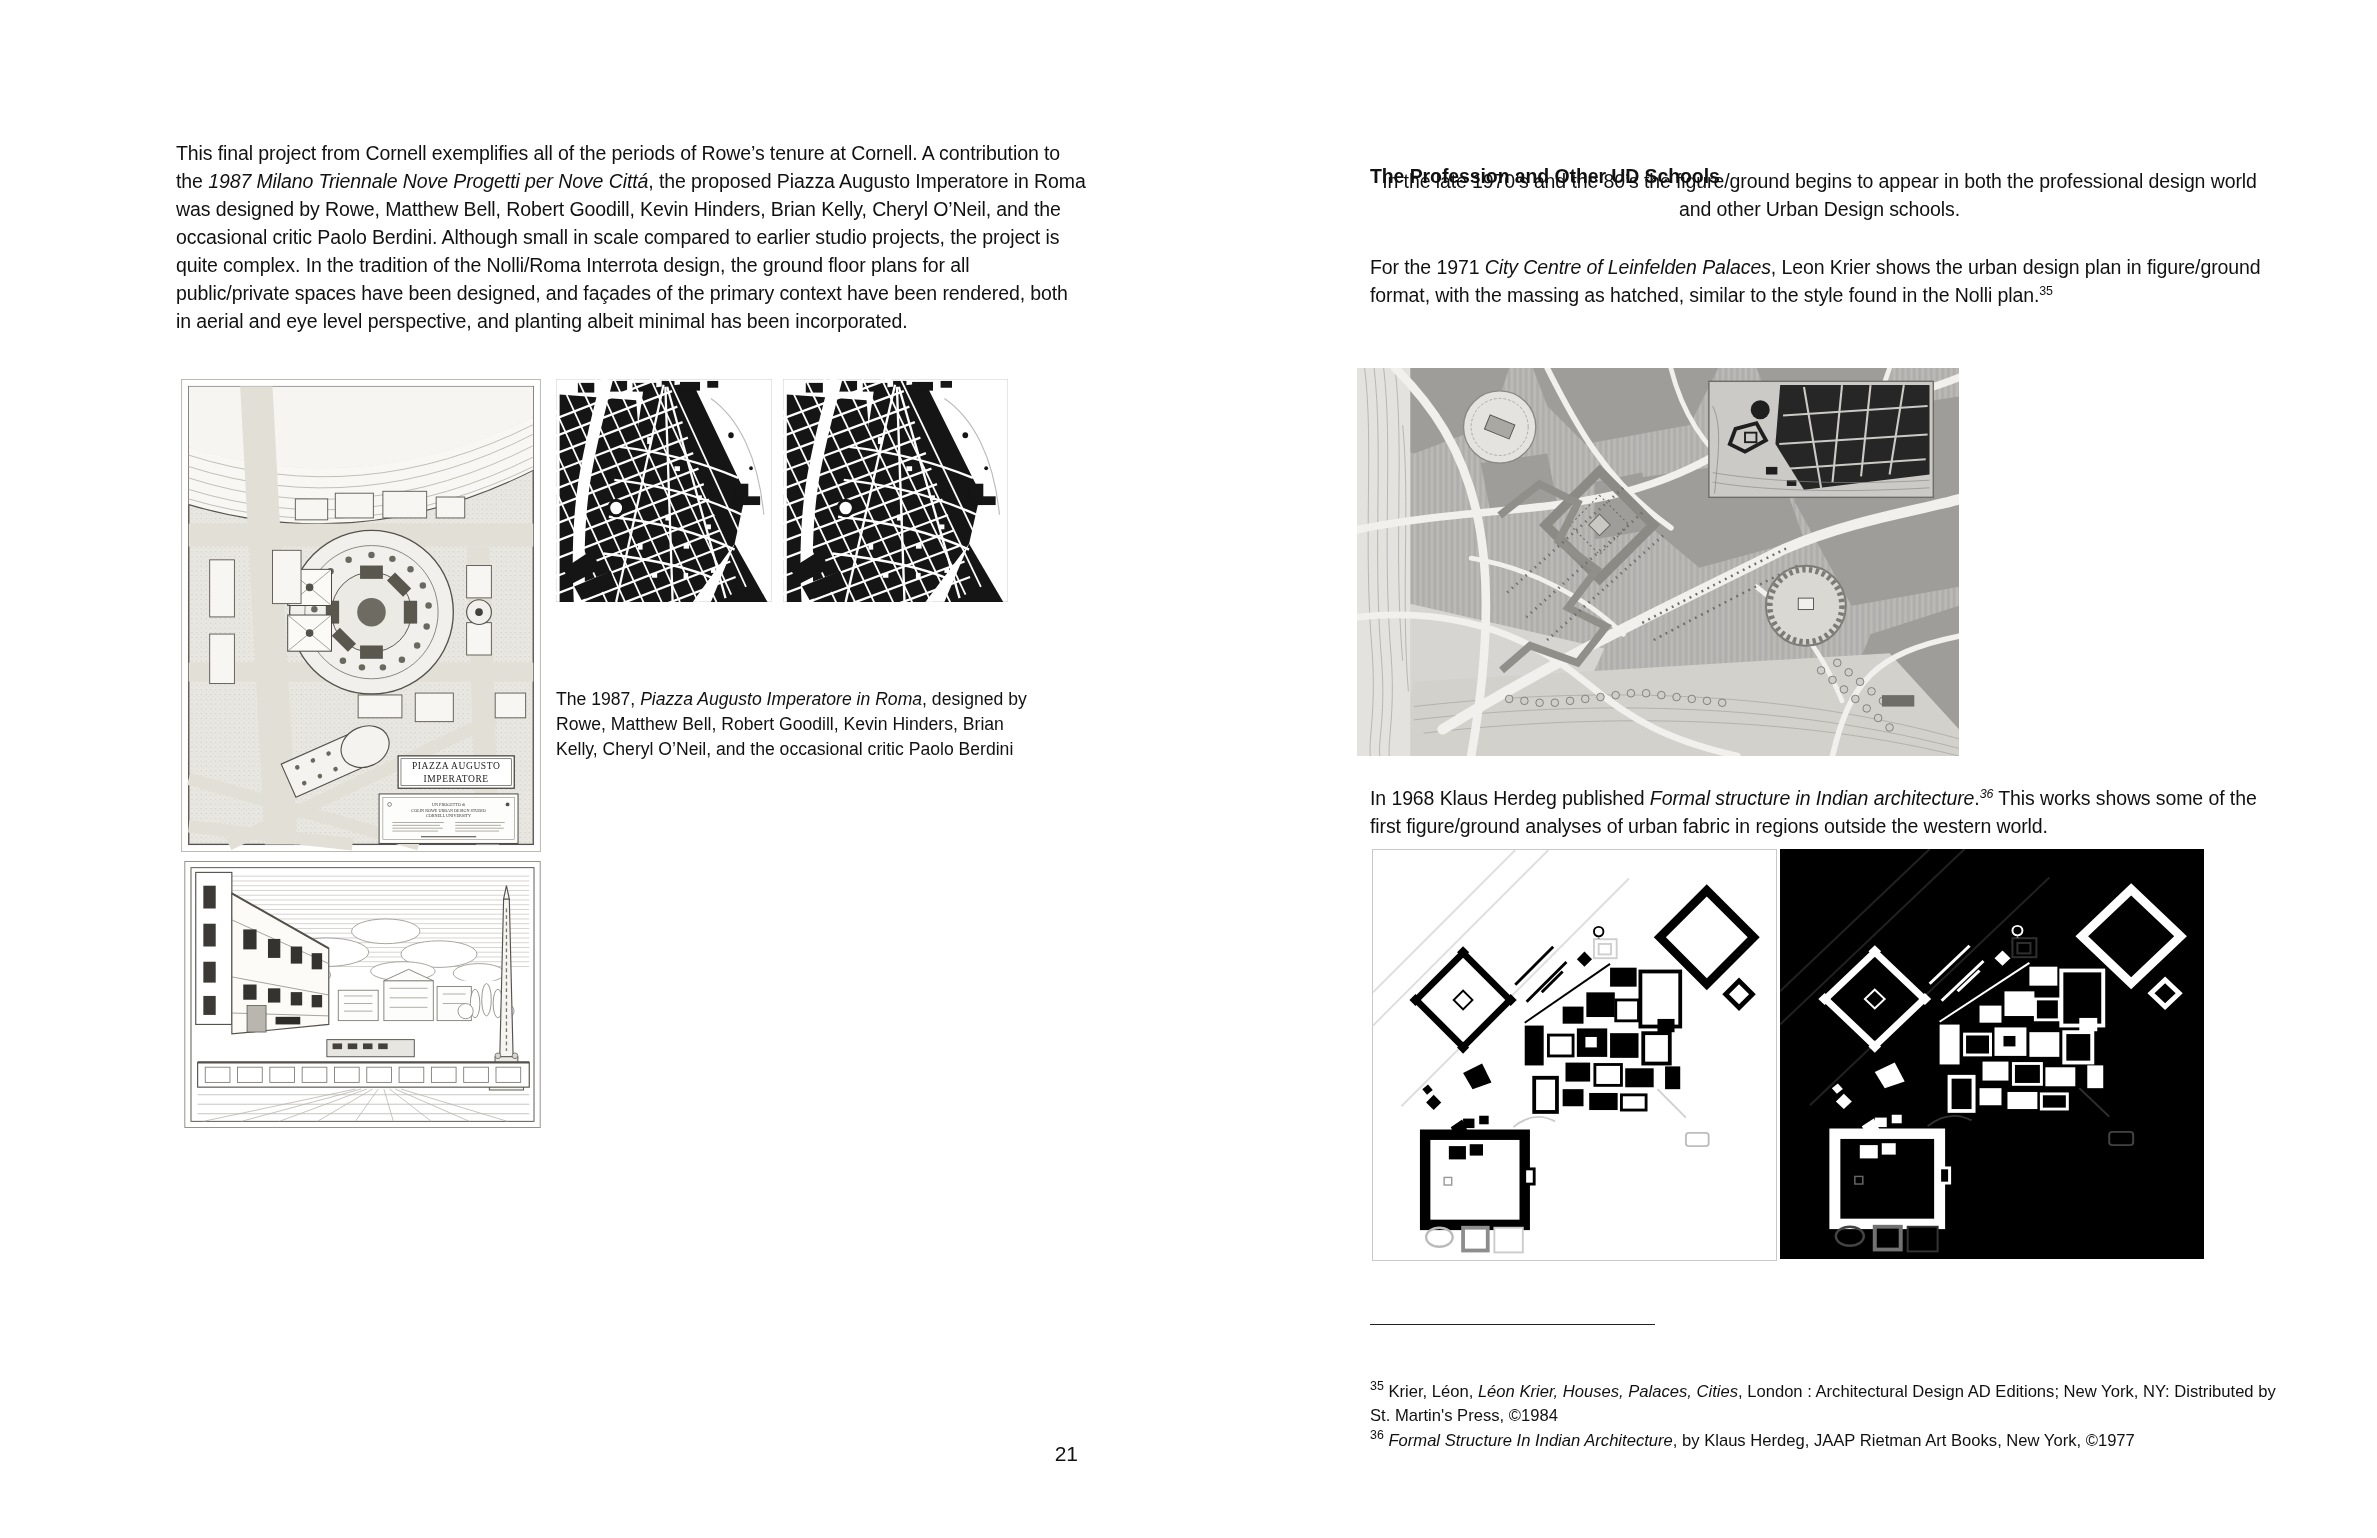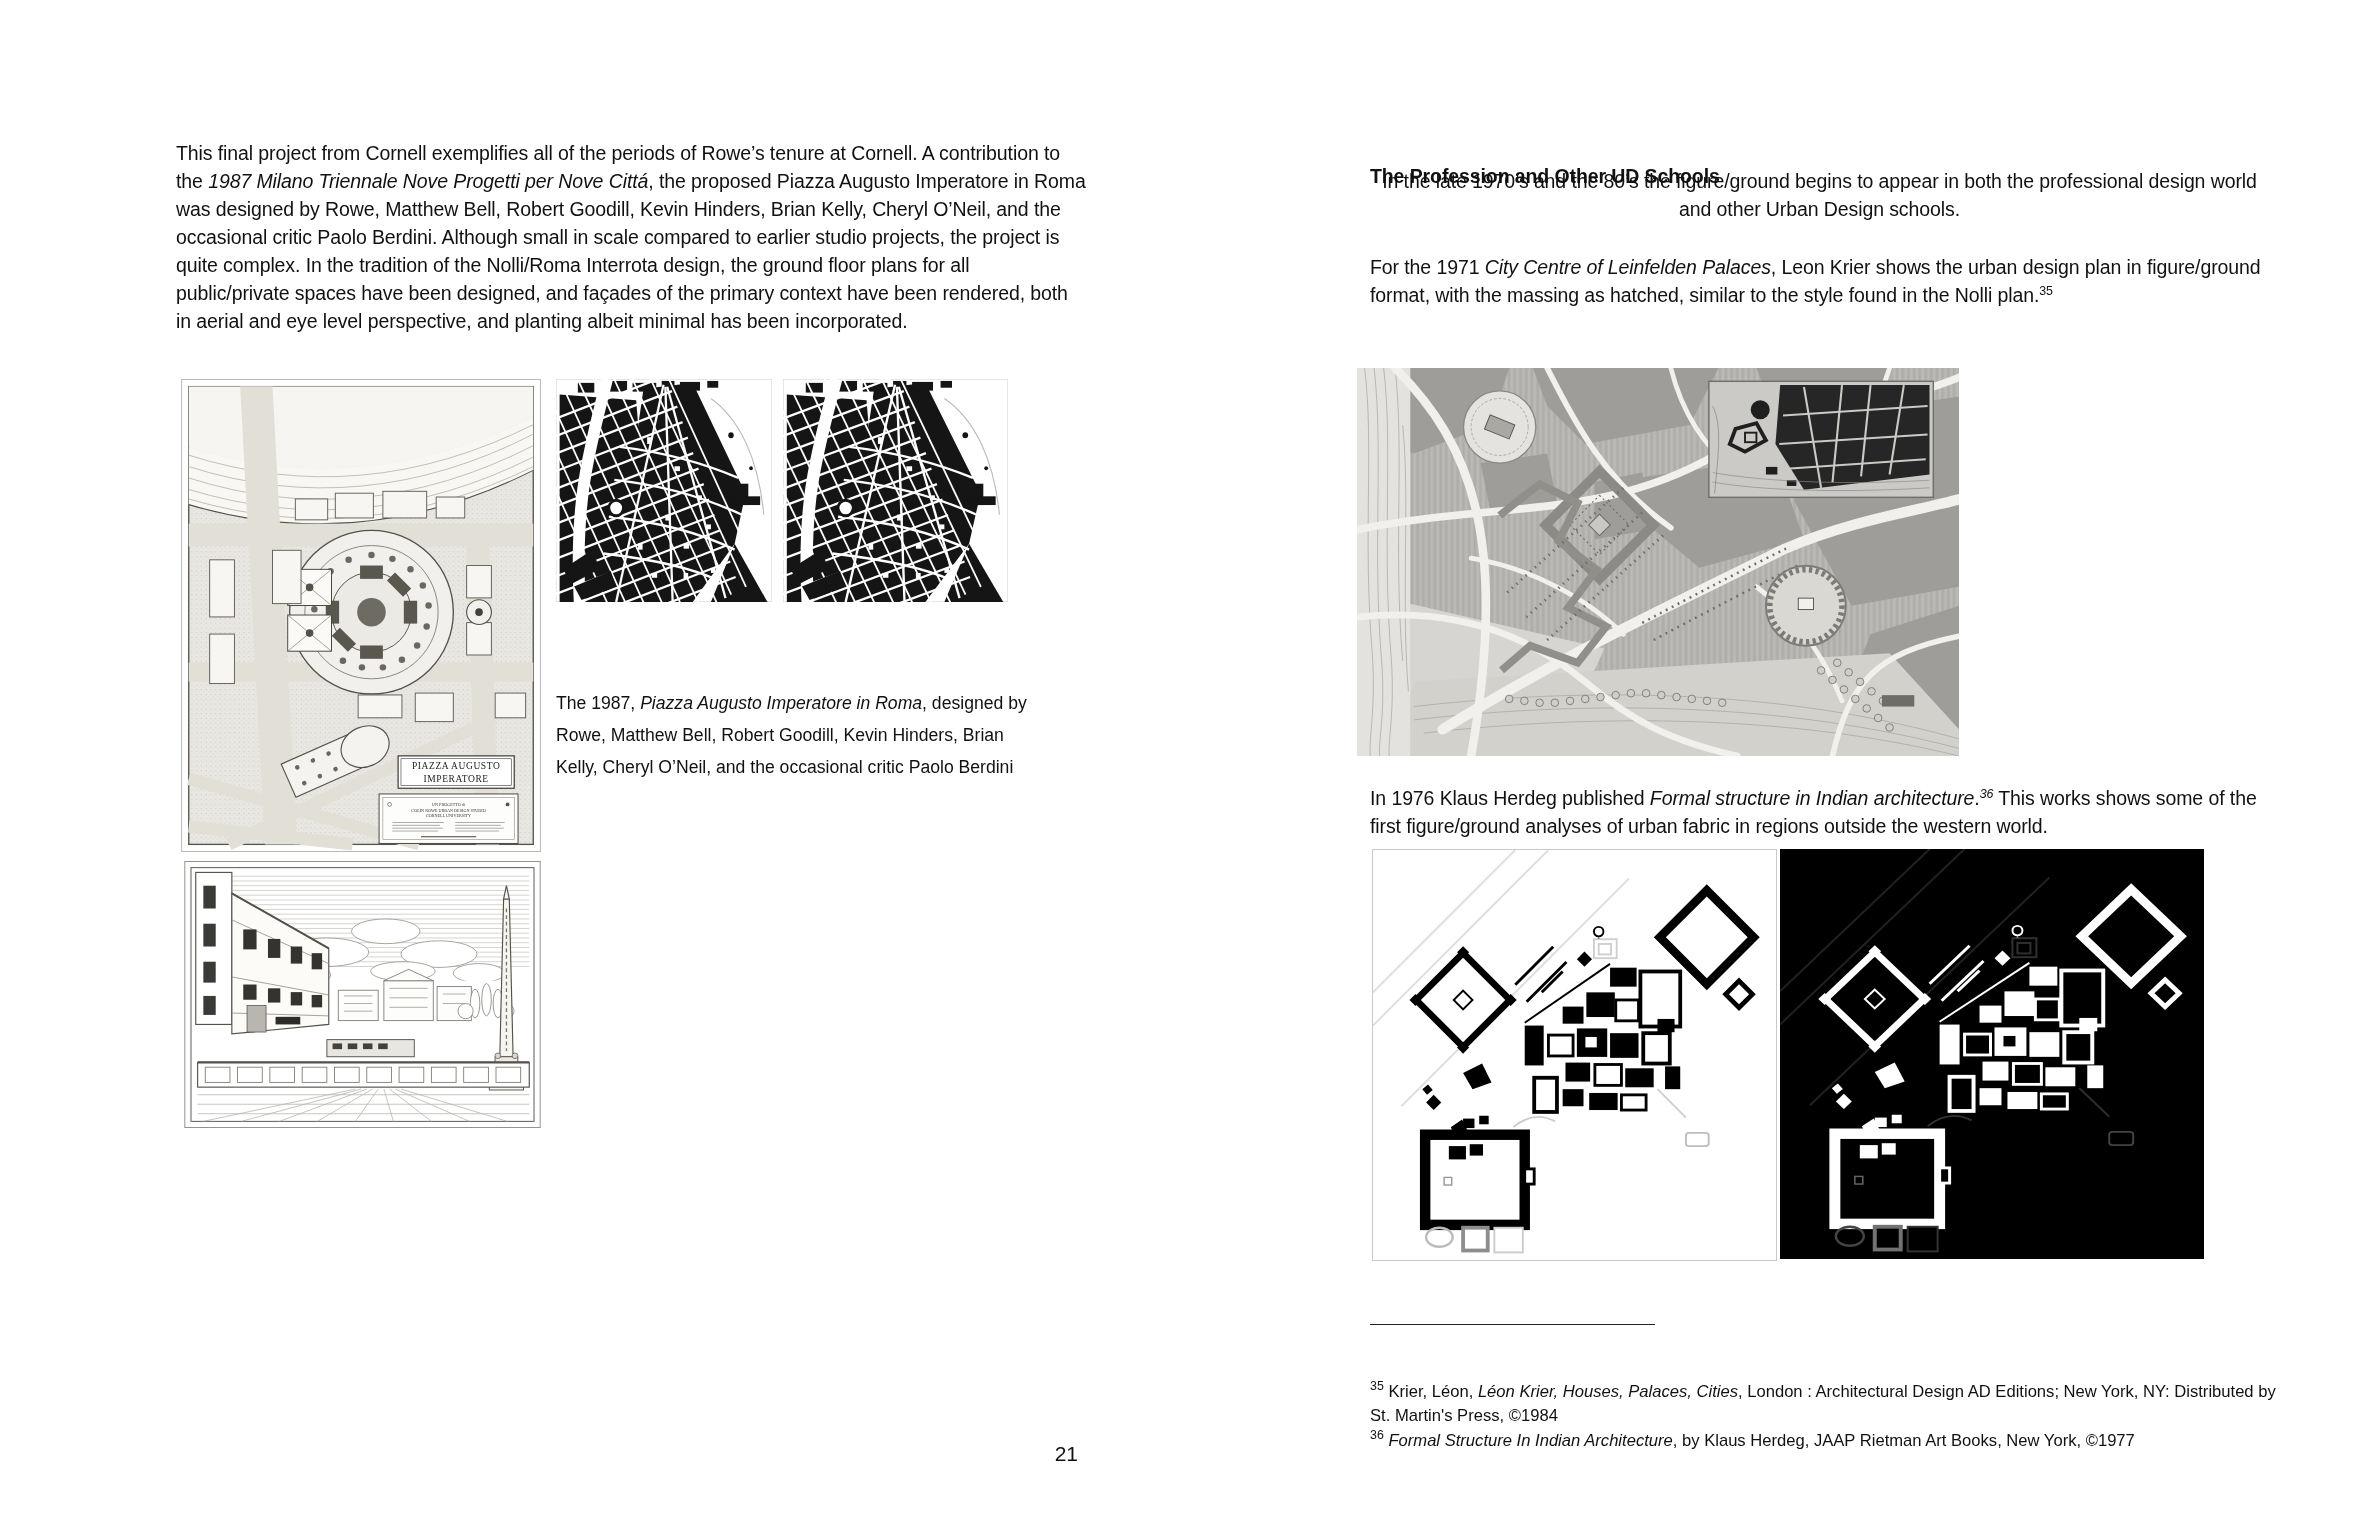--- a/index.html
+++ b/index.html
@@ -2,21 +2,21 @@
 <html style="font-size:15px"><head>
 <meta charset="utf-8">
 <style>
   html,body{margin:0;padding:0;background:#ffffff;}
   .sheet{position:relative;width:2378px;height:1539px;background:#ffffff;overflow:hidden;
          font-family:"Liberation Sans",sans-serif;color:#111;text-decoration:underline;}
   .abs{position:absolute;}
   .body-text{font-size:19.5px;line-height:28px;letter-spacing:-0.1px;text-align:left;}
   .bold{font-weight:bold;}
   .it{font-style:italic;}
-  .caption-text{font-size:17.6px;line-height:32px;}
+  .caption-text{font-size:17.6px;line-height:25px;}
   .fn-text{font-size:16.6px;line-height:24px;margin-top:48px;}
   sup.fnref{font-size:12.4px;line-height:0;vertical-align:baseline;position:relative;top:-6.7px;}
   .pageno{font-size:21px;text-align:right;}
   .fnrule{border-top:1.5px solid #222;width:285px;height:0;}
   .inv{filter:invert(1);}
   svg{display:block;}
   .imgframe{background:#fff;}
 </style>
 </head>
 <body>
@@ -588,21 +588,21 @@
       <rect x="430" y="104" width="12" height="8" fill="#1f1f1f"></rect>
       <rect x="452" y="118" width="10" height="6" fill="#1f1f1f"></rect>
       <g stroke="#8b8a85" stroke-width="0.7" fill="none">
         <path d="M374,110 C420,118 500,124 602,118"></path>
         <path d="M374,120 C420,128 500,132 602,126"></path>
       </g>
       <path d="M374,40 C384,60 380,90 376,132" stroke="#8b8a85" stroke-width="0.8" fill="none"></path>
     </g>
   </svg>
 
-  <div class="abs body-text" style="left:1370px;top:784px;width:911px;"><span>In 1976 Klaus Herdeg published </span><span class="it">Formal structure in Indian architecture</span><span>.</span><sup class="fnref it">36</sup><span> This works shows some of the first figure/ground analyses of urban fabric in regions outside the western world.</span></div>
+  <div class="abs body-text" style="left:1370px;top:784px;width:911px;"><span>In 1968 Klaus Herdeg published </span><span class="it">Formal structure in Indian architecture</span><span>.</span><sup class="fnref it">36</sup><span> This works shows some of the first figure/ground analyses of urban fabric in regions outside the western world.</span></div>
 
   <svg class="abs" style="left:1372px;top:849px;border:1px solid #c9c9c9;" width="403" height="410" viewBox="0 0 425 432" preserveAspectRatio="none">
     <use href="#herdegFG" xlink:href="#herdegFG"></use>
   </svg>
   <svg class="abs inv" style="left:1780px;top:849px;" width="424" height="410" viewBox="0 0 425 432" preserveAspectRatio="none">
     <use href="#herdegFG" xlink:href="#herdegFG"></use>
   </svg>
 
   <div class="abs fnrule" style="left:1370px;top:1324px;"></div>
   <div class="abs fn-text" style="left:1370px;top:1332px;width:908px;"><sup class="fnref">35</sup><span> Krier, Léon, </span><span class="it">Léon Krier, Houses, Palaces, Cities</span><span>, London : Architectural Design AD Editions; New York, NY: Distributed by St. Martin's Press, ©1984</span></div>

